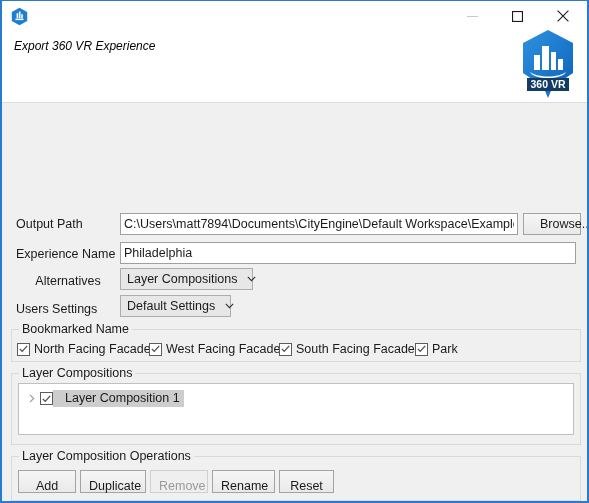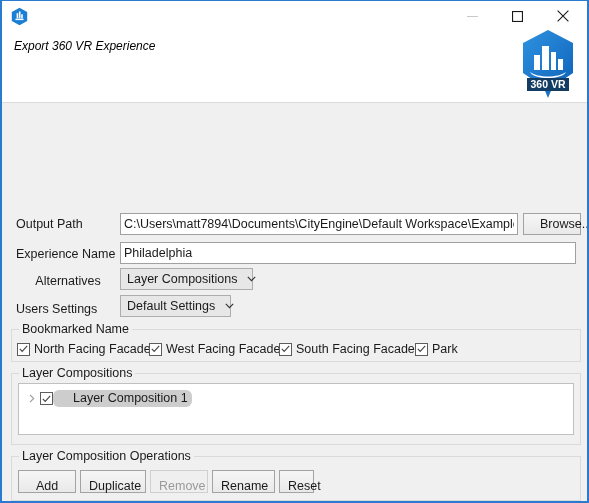--- a/index.html
+++ b/index.html
@@ -210,25 +210,24 @@
   }
   #tree-arrow {
     width: 16px;
     display: flex;
     align-items: center;
     justify-content: center;
     flex: none;
   }
   #tree-label {
     background: #cdcdcd;
-    padding: 1px 4px 2px 20px;
-    font-size: 12.5px;
-    color: #1a1a1a;
-    white-space: nowrap;
-    border-radius: 6px;
+    padding: 1px 4px 2px 12px;
+    font-size: 12.5px;
+    color: #1a1a1a;
+    white-space: nowrap;
   }
 
   
   .opsbtn {
     position: absolute;
     box-sizing: border-box;
     height: 23px;
     border: 1px solid #a3a3a3;
     background: linear-gradient(#f6f6f6, #e9e9e9);
     font-family: "Liberation Sans", sans-serif;
@@ -399,16 +398,16 @@
     </div>
 
     <div class="groupbox" style="left:9px; top:353px; width:570px; height:45px;">
       <span class="group-title">Layer Composition Operations</span>
     </div>
 
     <button class="opsbtn" style="left:16px; top:367px; width:58px;">Add</button>
     <button class="opsbtn" style="left:78px; top:367px; width:66px;">Duplicate</button>
     <button class="opsbtn disabled" style="left:148px; top:367px; width:58px;">Remove</button>
     <button class="opsbtn" style="left:210px; top:367px; width:63px;">Rename</button>
-    <button class="opsbtn" style="left:277px; top:367px; width:35px;">Reset</button>
+    <button class="opsbtn" style="left:277px; top:367px; width:55px;">Reset</button>
 
   </div>
 </div>
 
 </body></html>

